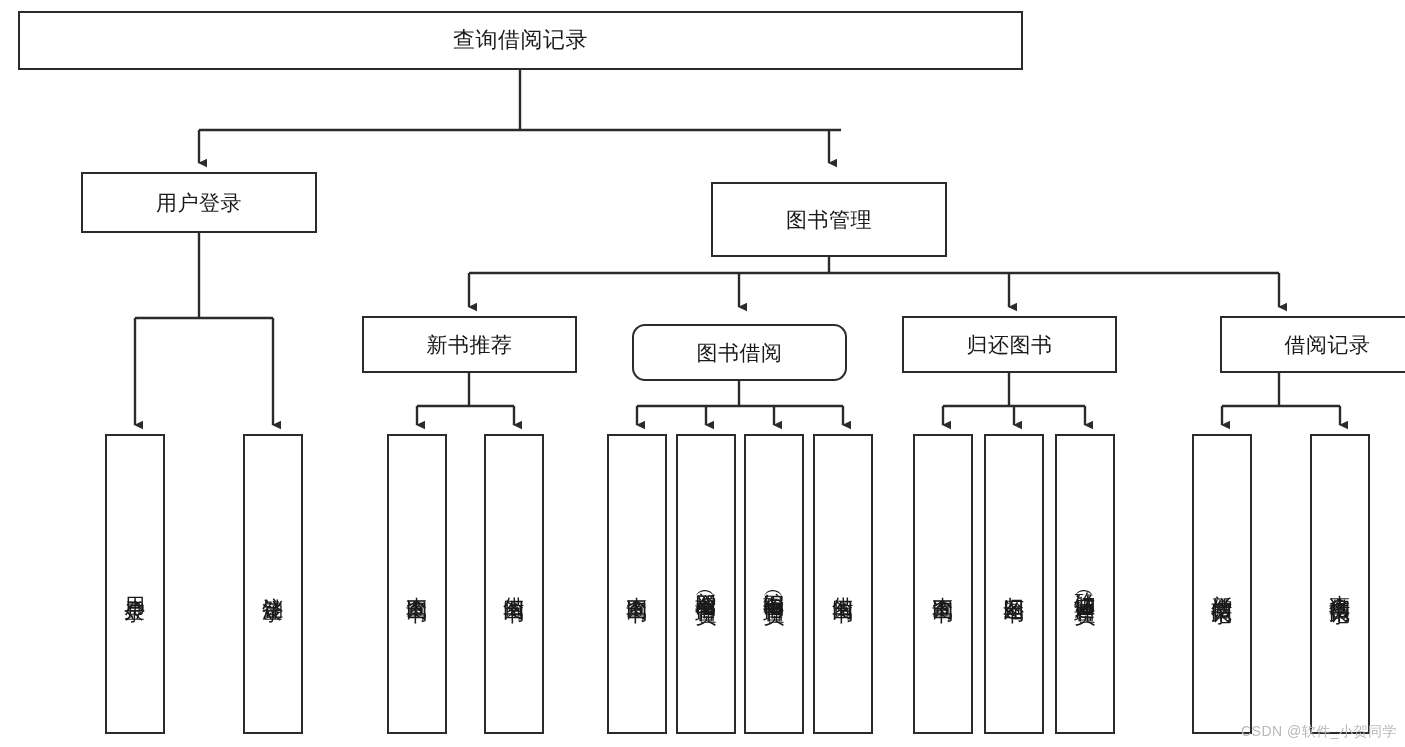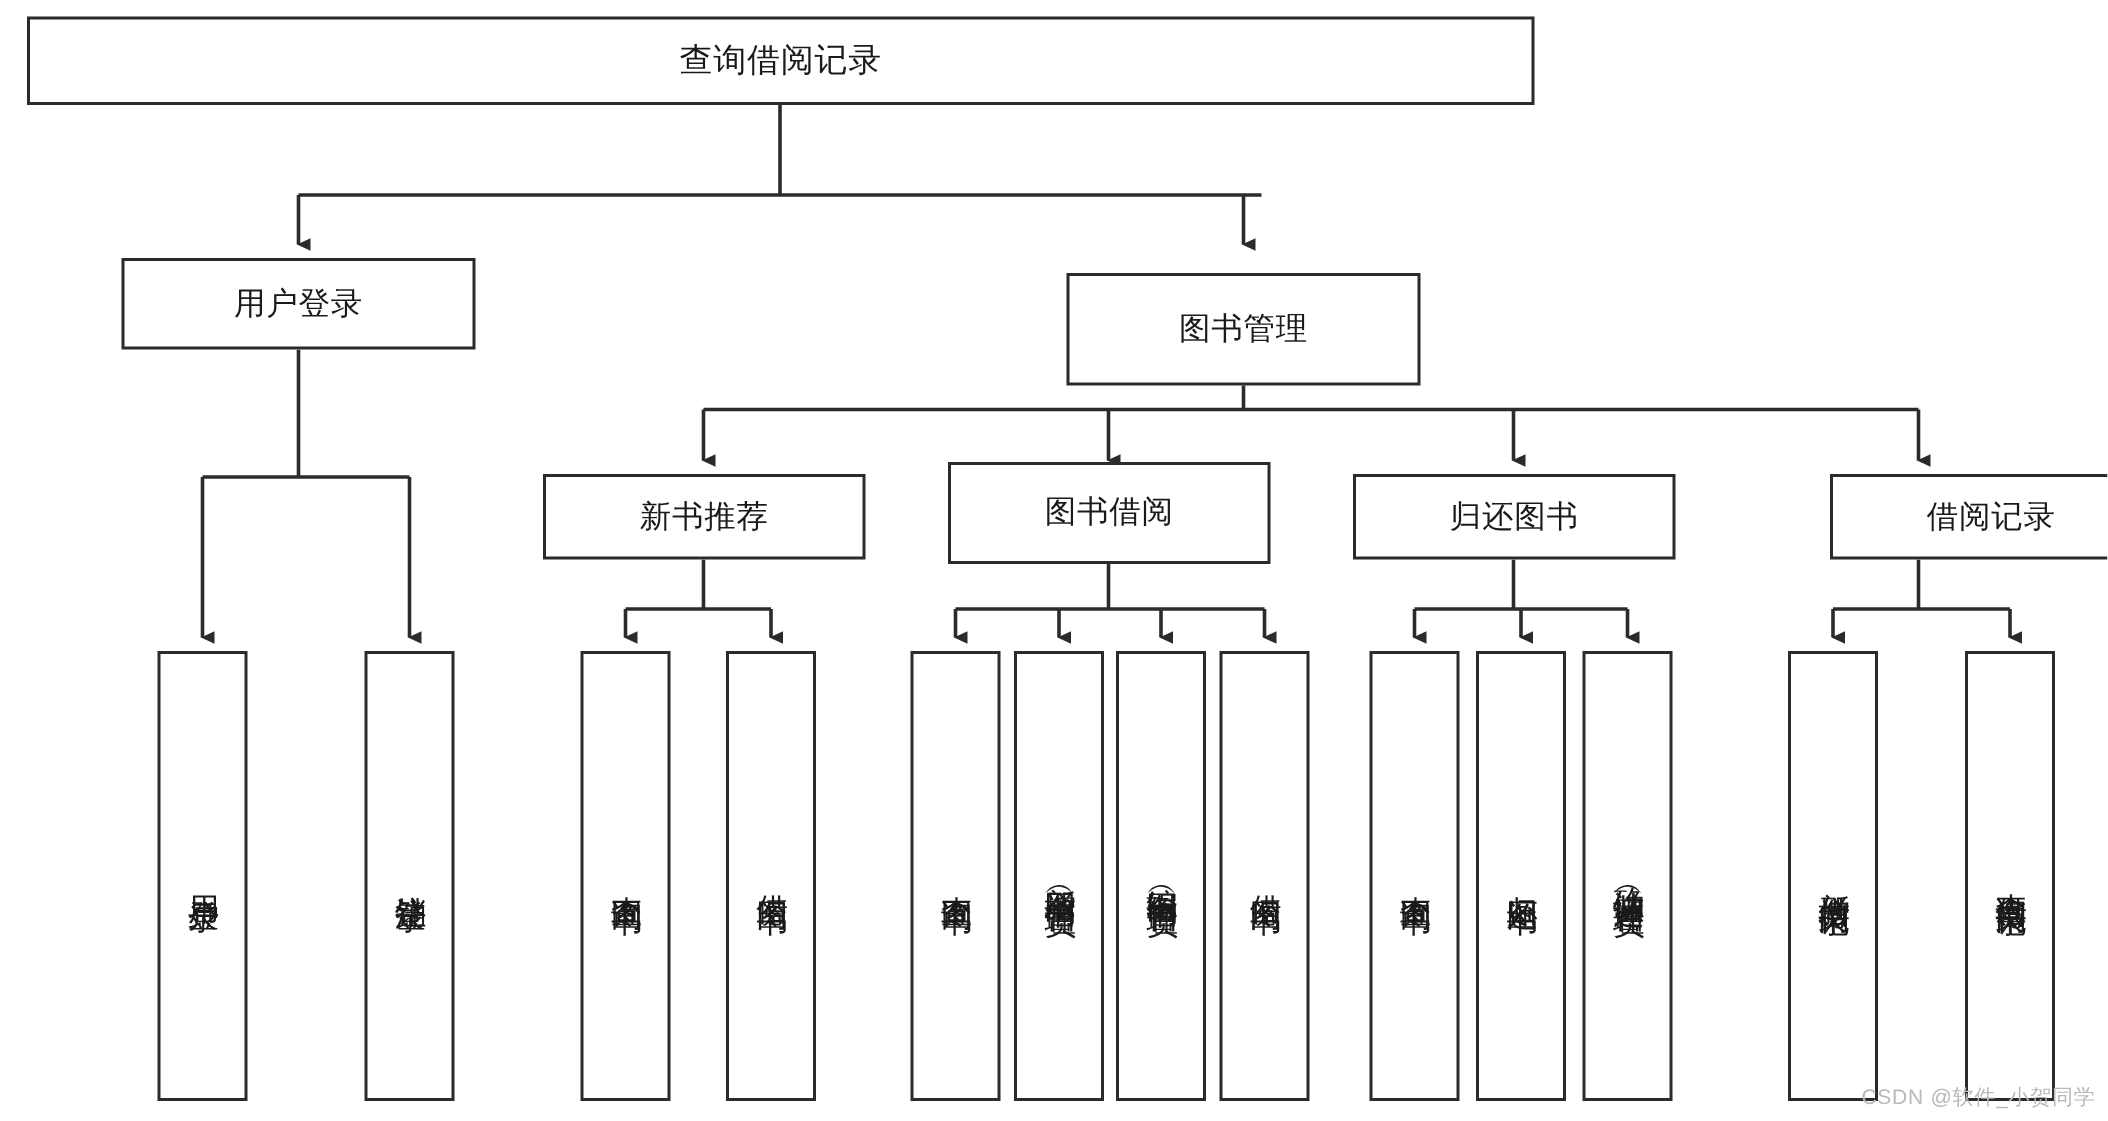--- a/index.html
+++ b/index.html
@@ -132,21 +132,21 @@
   <div class="node horizontal" style="left:81px; top:172px; width:236px; height:61px;">
     <span class="label">用户登录</span>
   </div>
   <div class="node horizontal" style="left:711px; top:172px; width:236px; height:75px;margin-top:10px;">
     <span class="label">图书管理</span>
   </div>
 
   <div class="node horizontal" style="left:362px; top:316px; width:215px; height:57px;">
     <span class="label">新书推荐</span>
   </div>
-  <div class="node horizontal" style="left:632px; top:308px; width:215px; height:68px;">
+  <div class="node horizontal" style="left:632px; top:324px; width:215px; height:57px;border-radius:13px;">
     <span class="label">图书借阅</span>
   </div>
   <div class="node horizontal" style="left:902px; top:316px; width:215px; height:57px;">
     <span class="label">归还图书</span>
   </div>
   <div class="node horizontal" style="left:1172px; top:316px; width:215px; height:57px;margin-left:48px;">
     <span class="label">借阅记录</span>
   </div>
 
   <div class="node vertical" style="left:105px; top:434px; width:60px; height:300px;">

